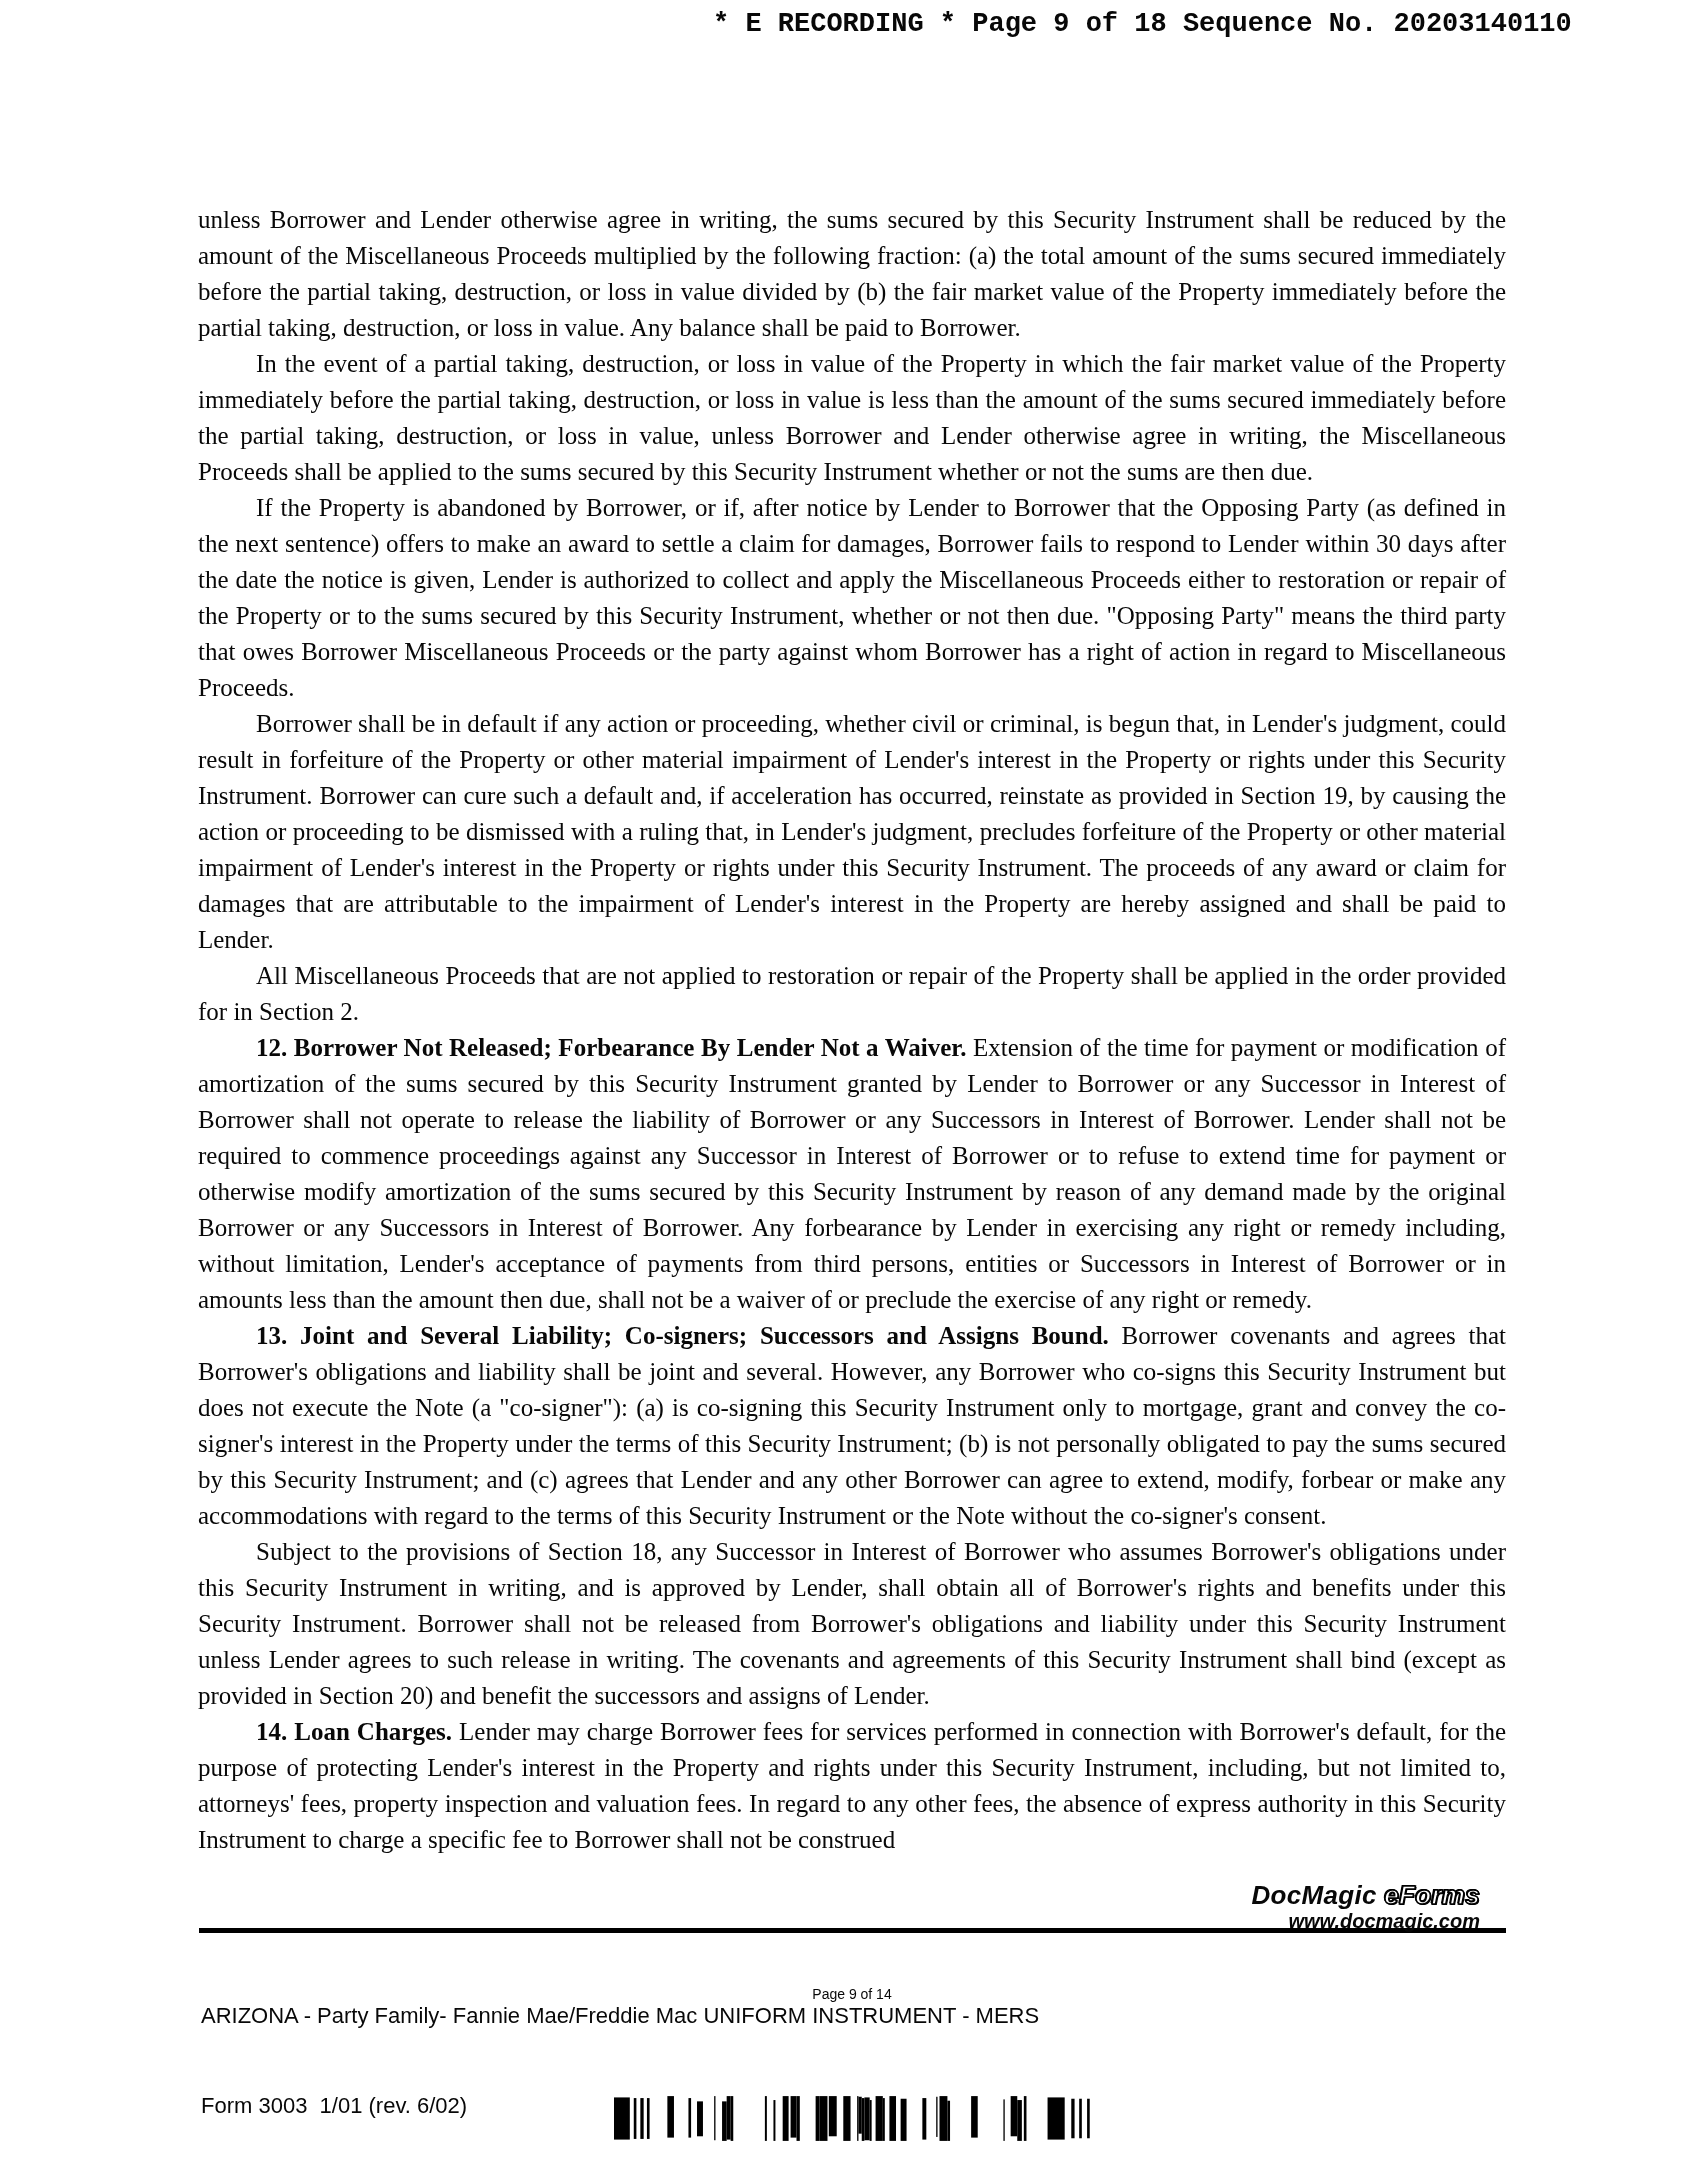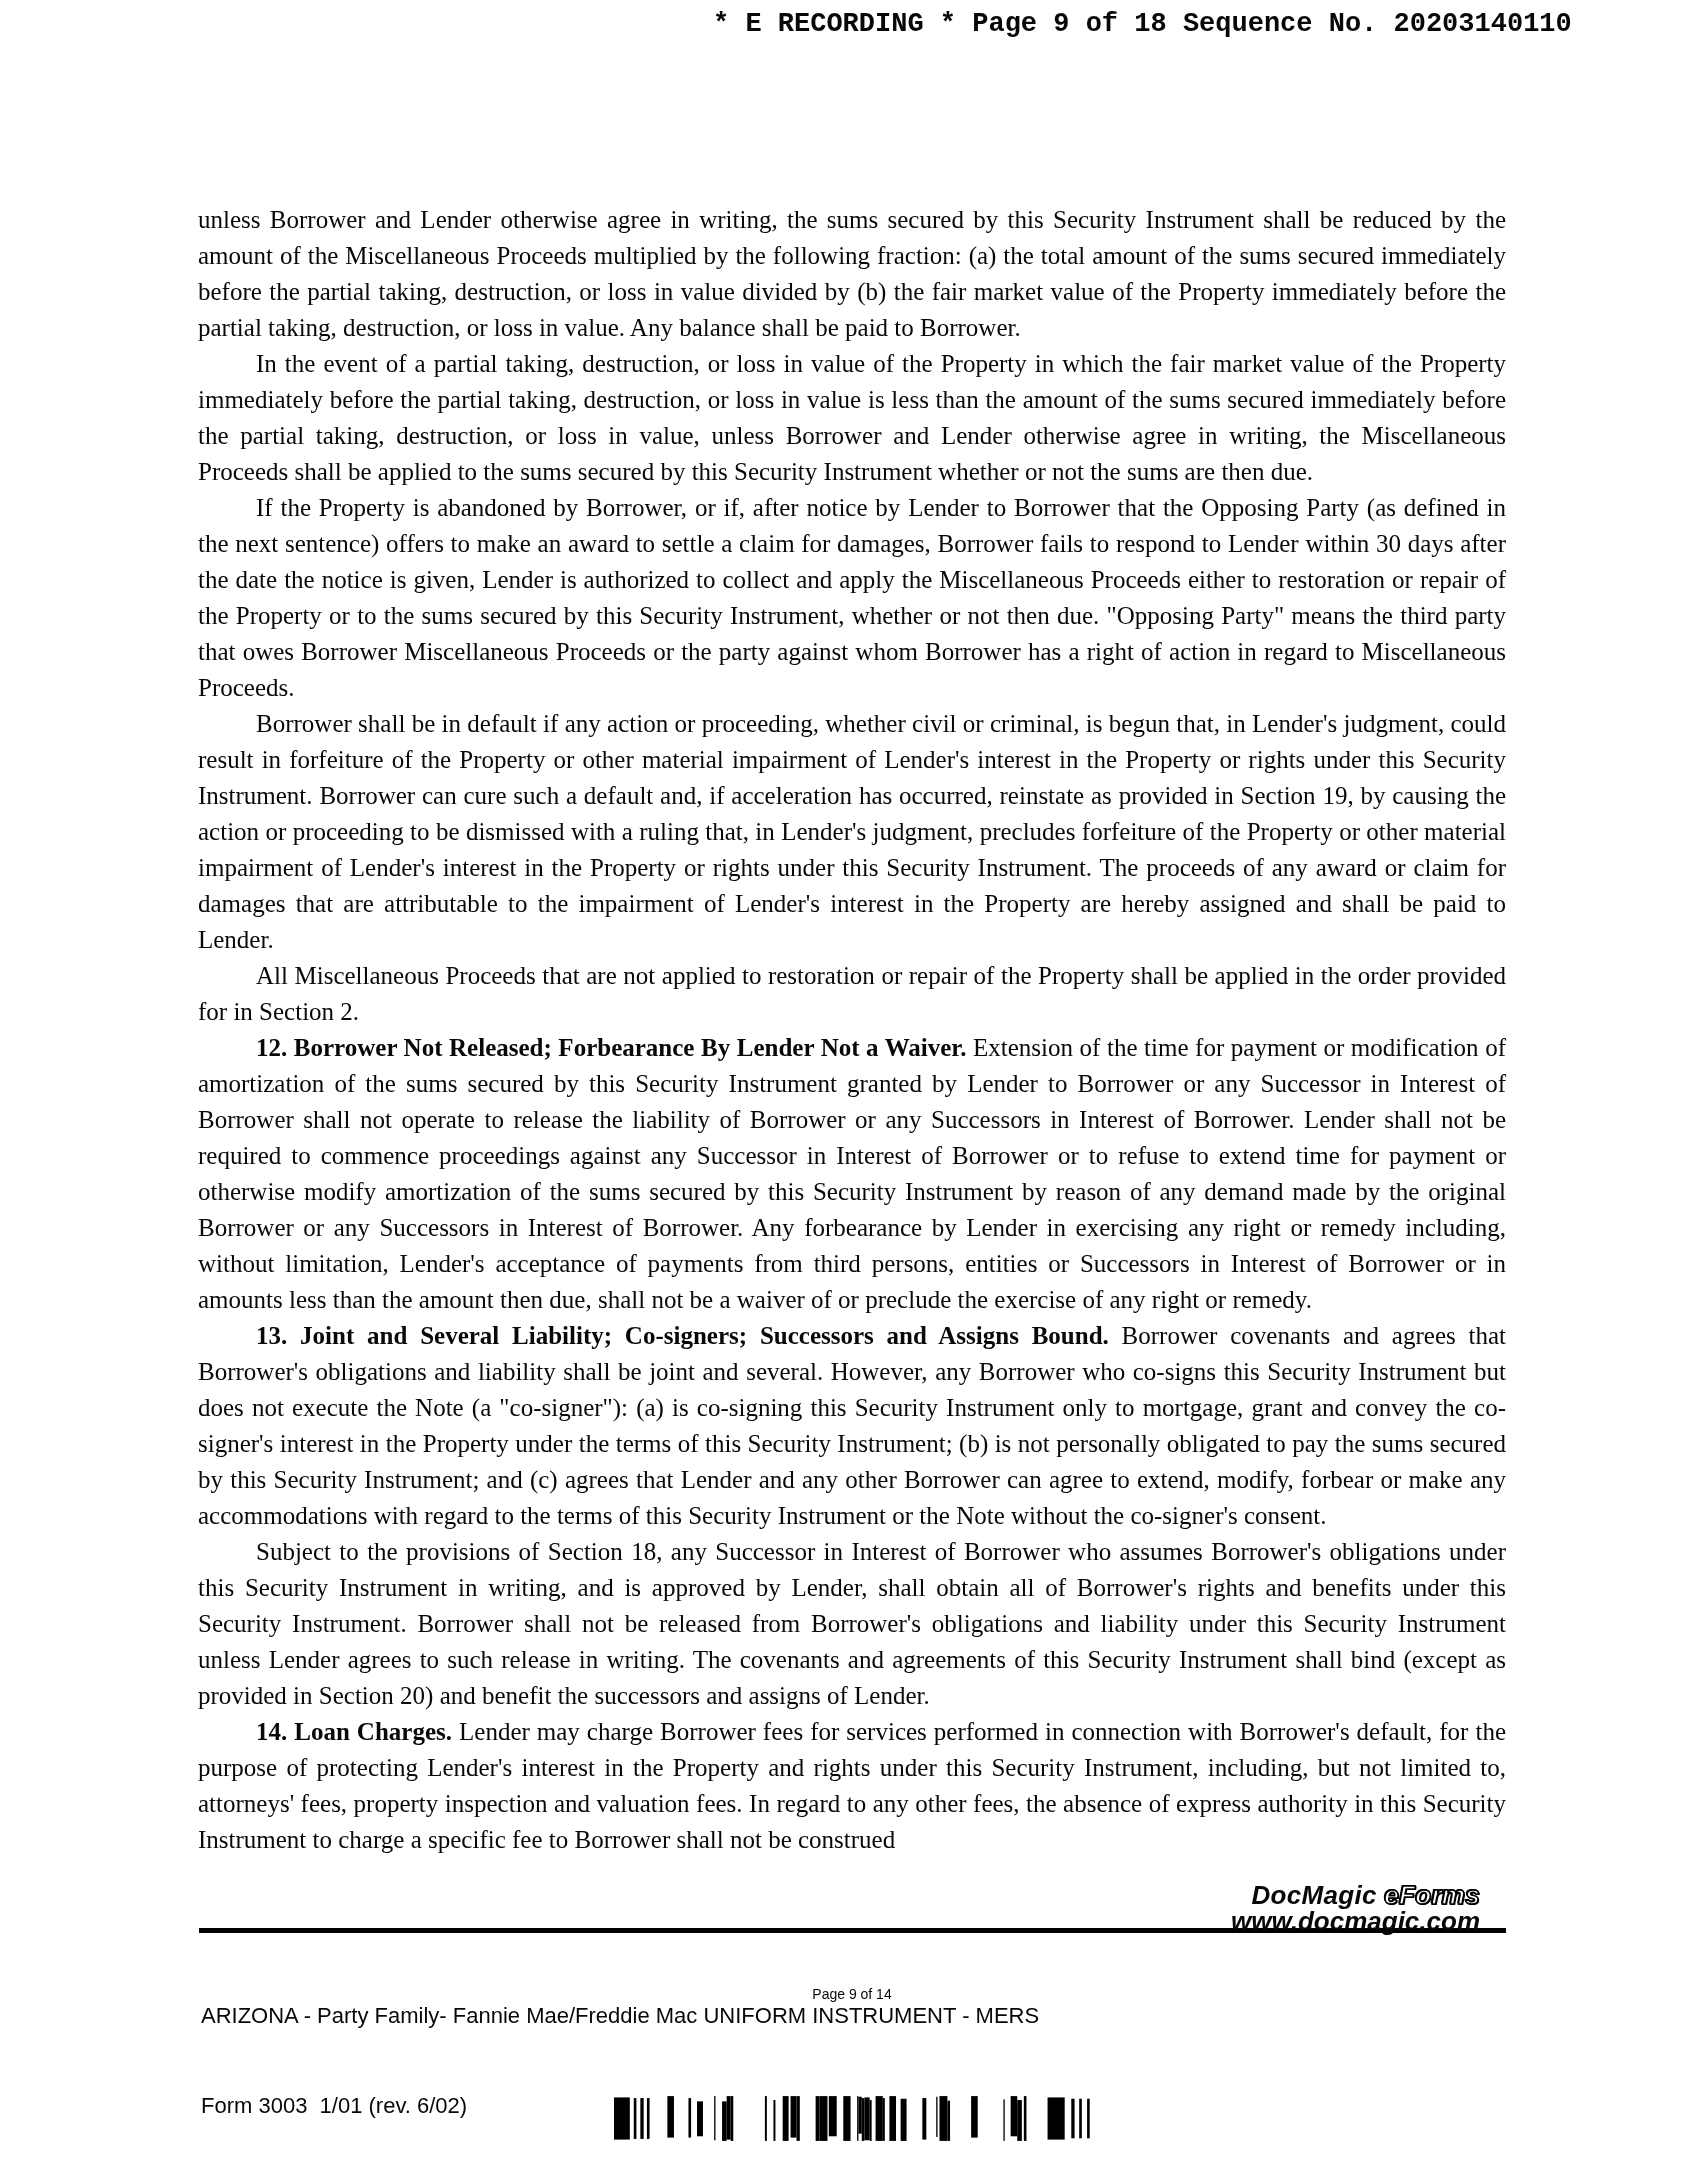--- a/index.html
+++ b/index.html
@@ -63,21 +63,21 @@
     line-height: 26px;
   }
   .brand .brand-line { font-size: 26px; letter-spacing: 0.3px; }
   .brand .brand-suffix {
     color: #ffffff;
     -webkit-text-stroke: 1.5px #000;
     text-shadow:
       0.7px 0 0 #000, -0.7px 0 0 #000, 0 0.7px 0 #000, 0 -0.7px 0 #000,
       1.3px 0.7px 0 #000, -1.3px -0.7px 0 #000;
   }
-  .brand .brand-url { font-size: 26px; }
+  .brand .brand-url { font-size: 20px; }
   .pageno {
     position: absolute;
     left: 0;
     top: 1986px;
     width: 1688px;
     text-align: center;
     font-family: "Liberation Sans", sans-serif;
     font-size: 14px;
   }
   .barcode {

